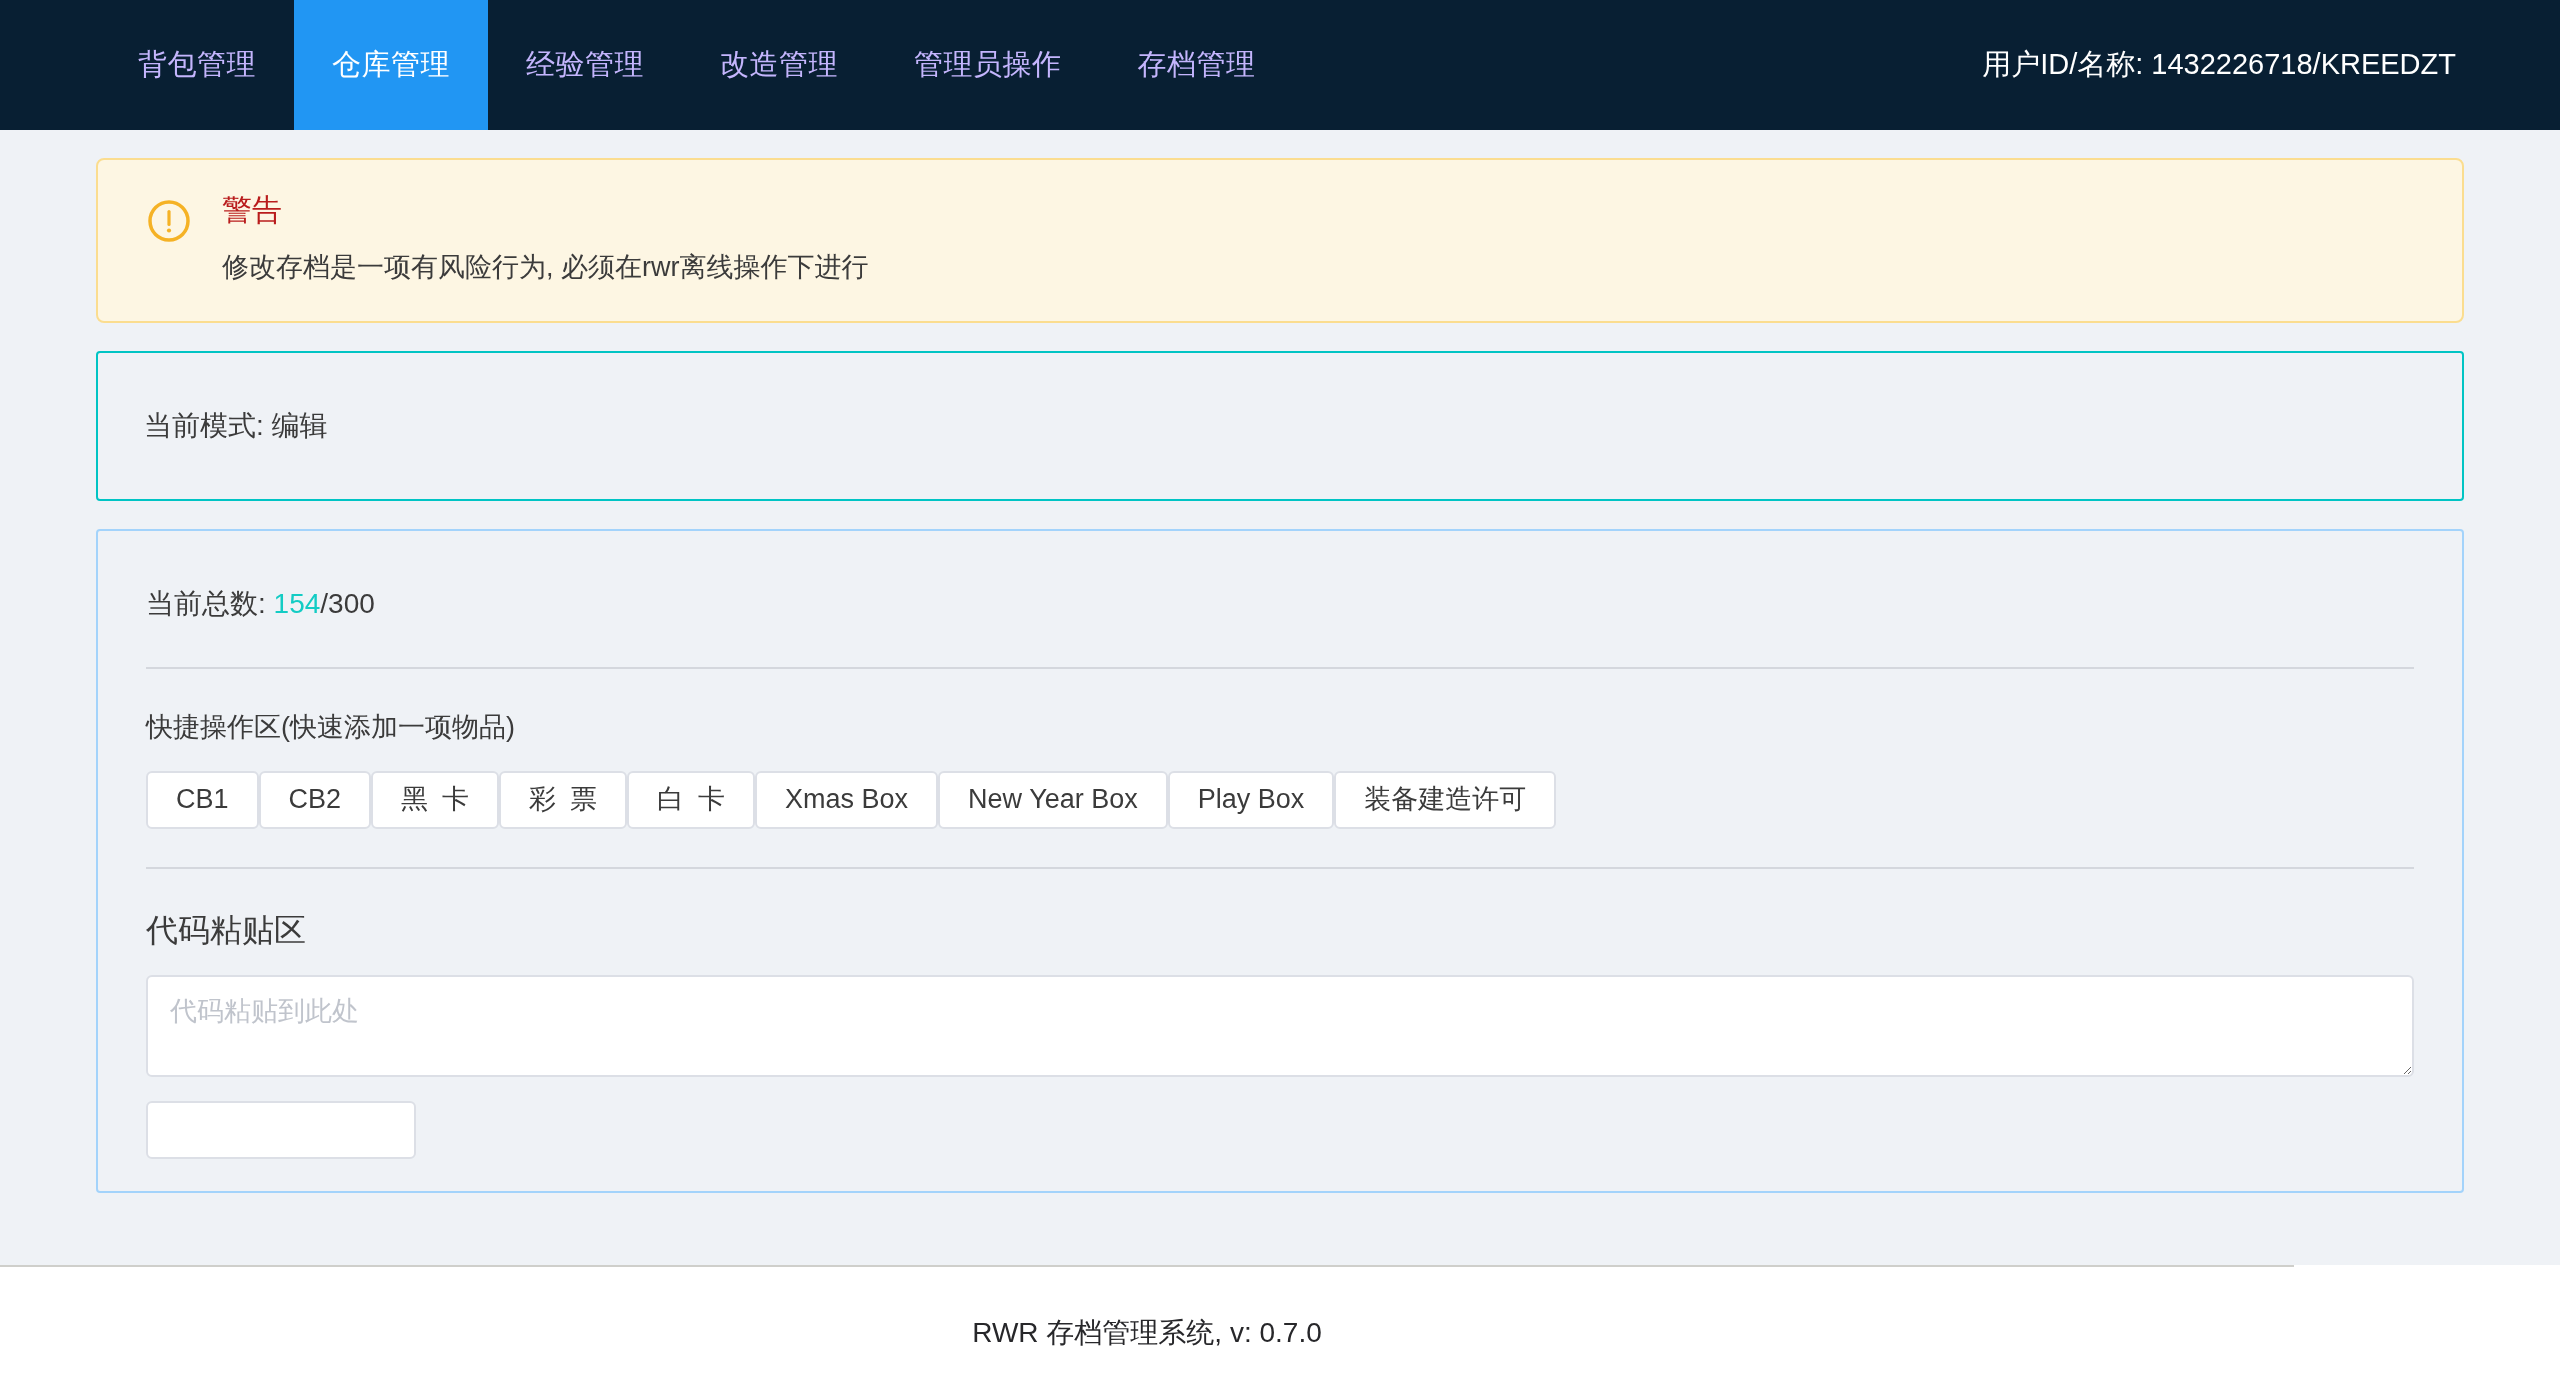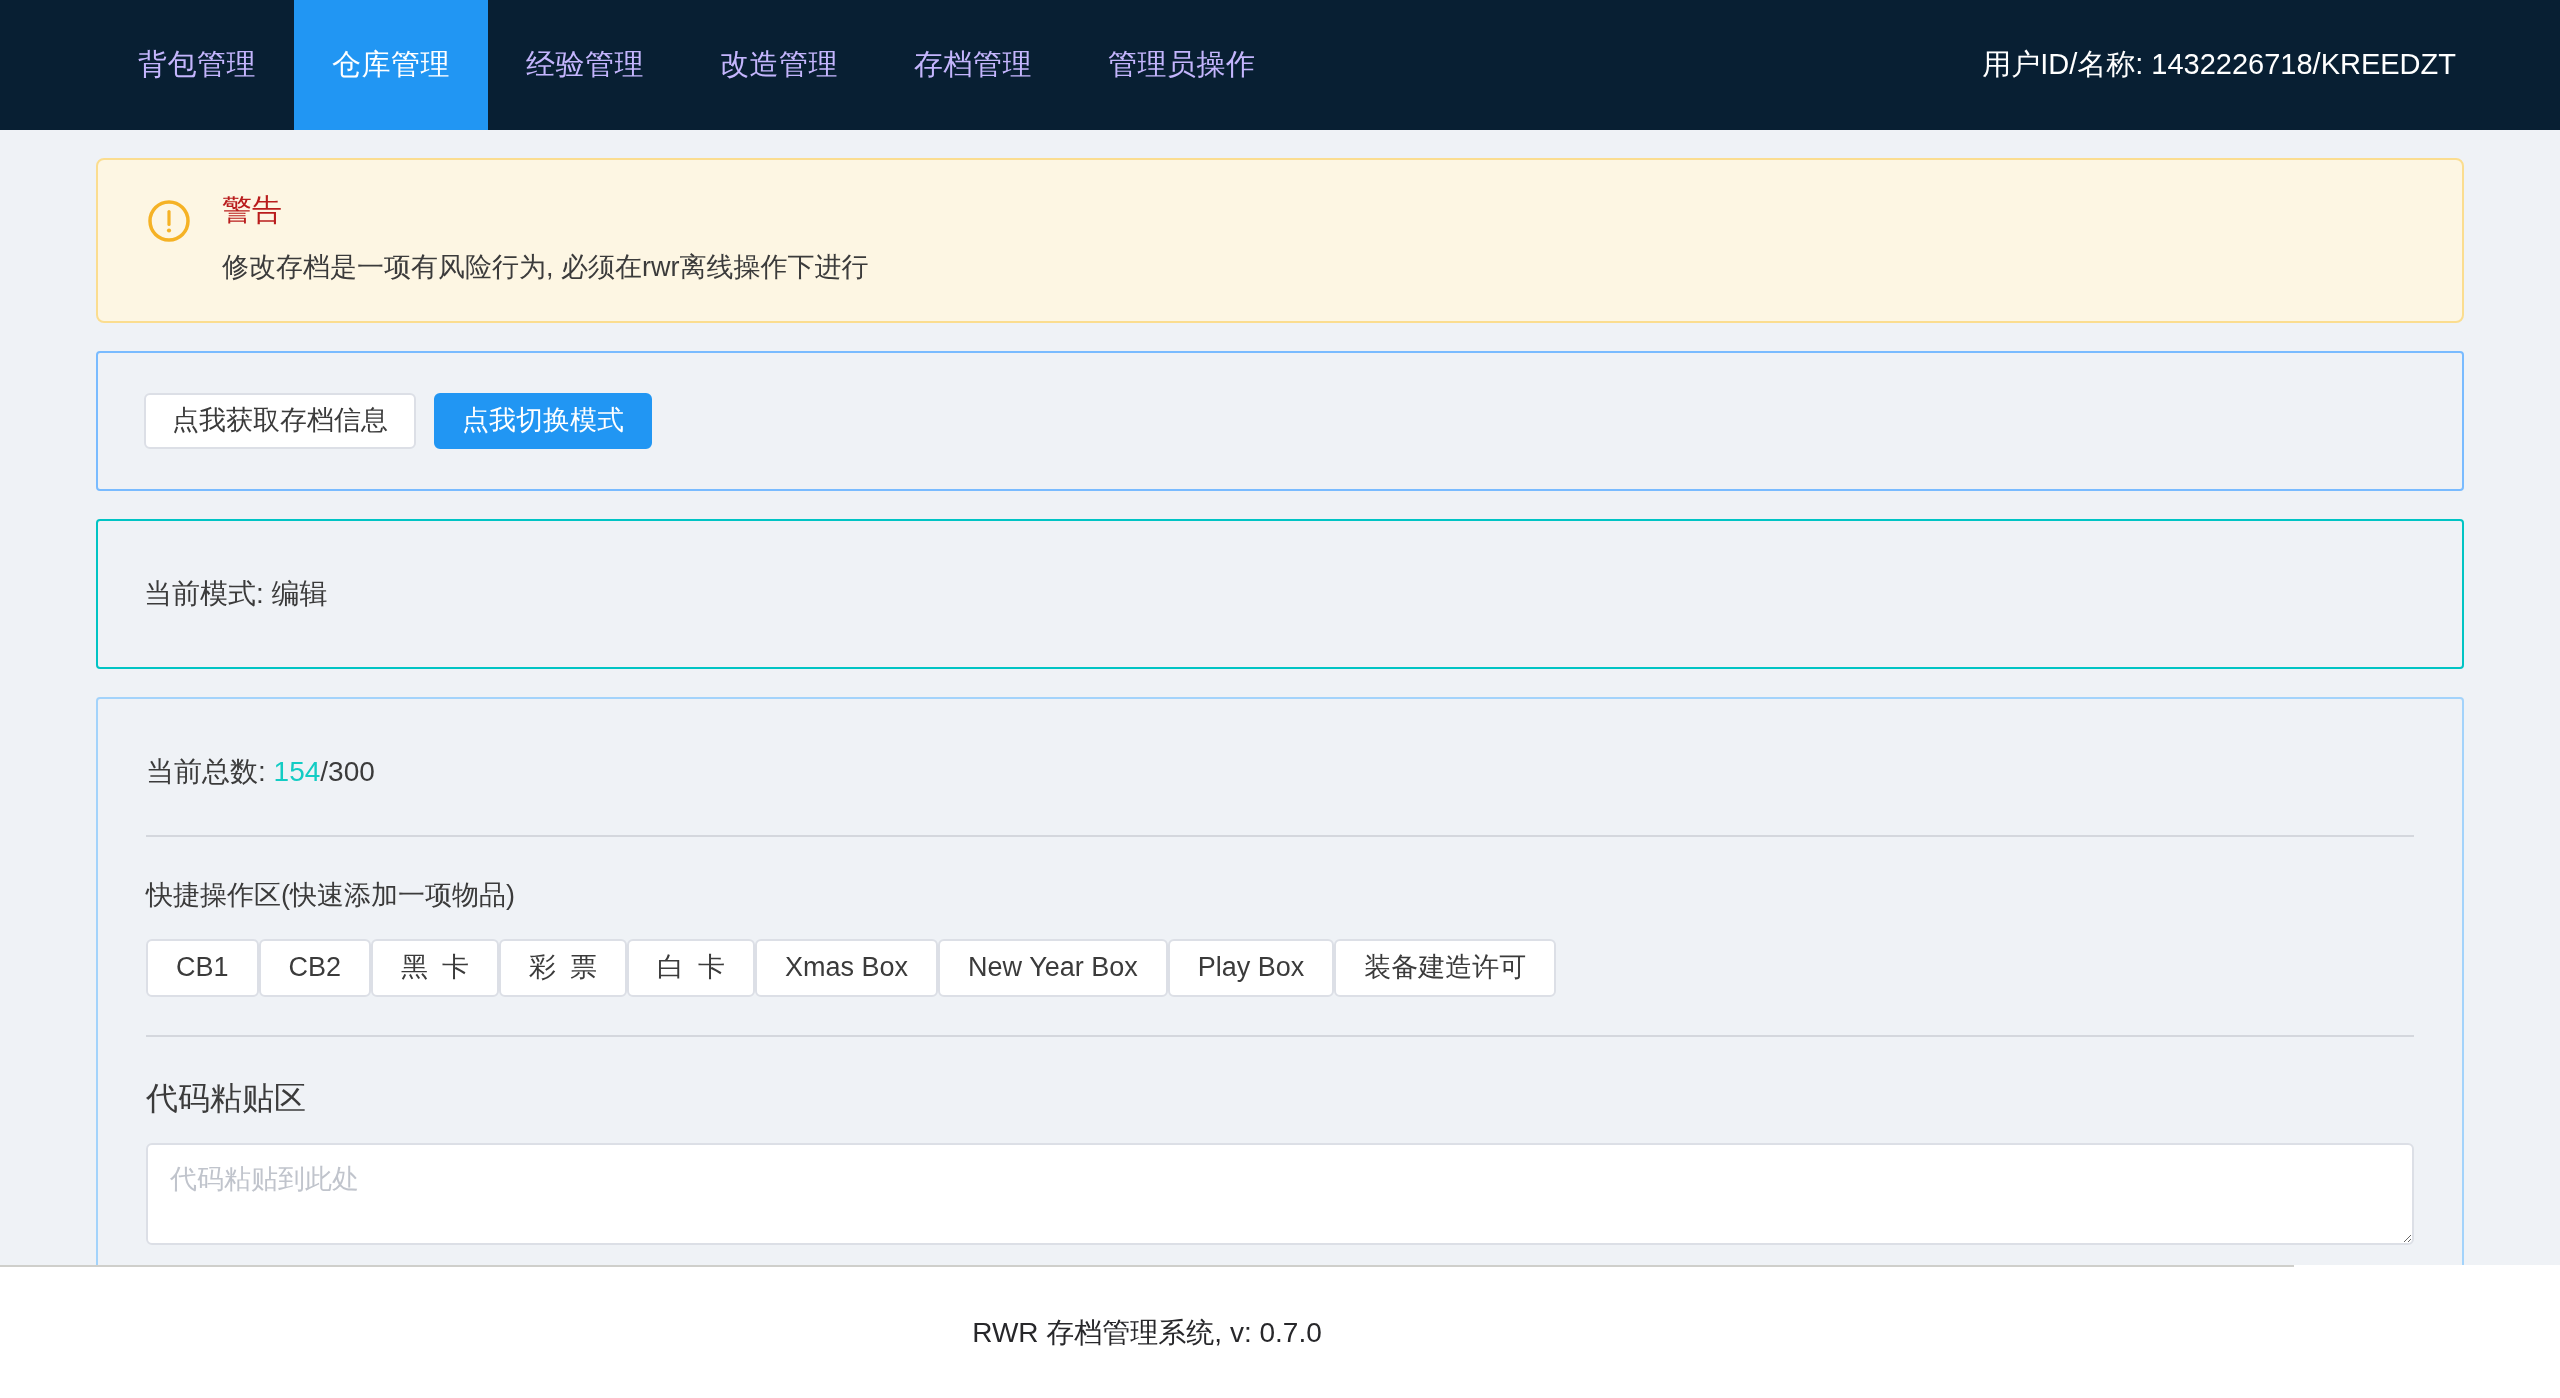--- a/index.html
+++ b/index.html
@@ -232,24 +232,24 @@
       <div class="nav-item active">
         <span>仓库管理</span>
       </div>
       <div class="nav-item">
         <span>经验管理</span>
       </div>
       <div class="nav-item">
         <span>改造管理</span>
       </div>
       <div class="nav-item">
+        <span>管理员操作</span>
+      </div>
+      <div class="nav-item">
         <span>存档管理</span>
-      </div>
-      <div class="nav-item">
-        <span>管理员操作</span>
       </div>
     </div>
     <div class="nav-right">
       <span>用户ID/名称: 1432226718/KREEDZT</span>
     </div>
   </div>
 
   <div class="page">
     <div class="container">
 
@@ -260,28 +260,20 @@
             <rect x="21.4" y="12" width="3.2" height="16" rx="1.6" fill="#f5b225"></rect>
             <circle cx="23" cy="32.5" r="2.1" fill="#f5b225"></circle>
           </svg>
         </div>
         <div class="alert-body">
           <div class="alert-title">警告</div>
           <div class="alert-desc">修改存档是一项有风险行为, 必须在rwr离线操作下进行</div>
         </div>
       </div>
 
-      <div class="panel">
-        <div class="panel-pad">
-          <div class="btn-row">
-            <button class="btn">点我获取存档信息</button>
-            <button class="btn primary">点我切换模式</button>
-          </div>
-        </div>
-      </div>
 
       <div class="panel teal">
         <div class="panel-pad" style="padding-top:54px;padding-bottom:54px;">
           <div style="font-size:28px;color:#3b3b3b;">当前模式: 编辑</div>
         </div>
       </div>
 
       <div class="panel lightblue">
         <div class="card-inner">
 

